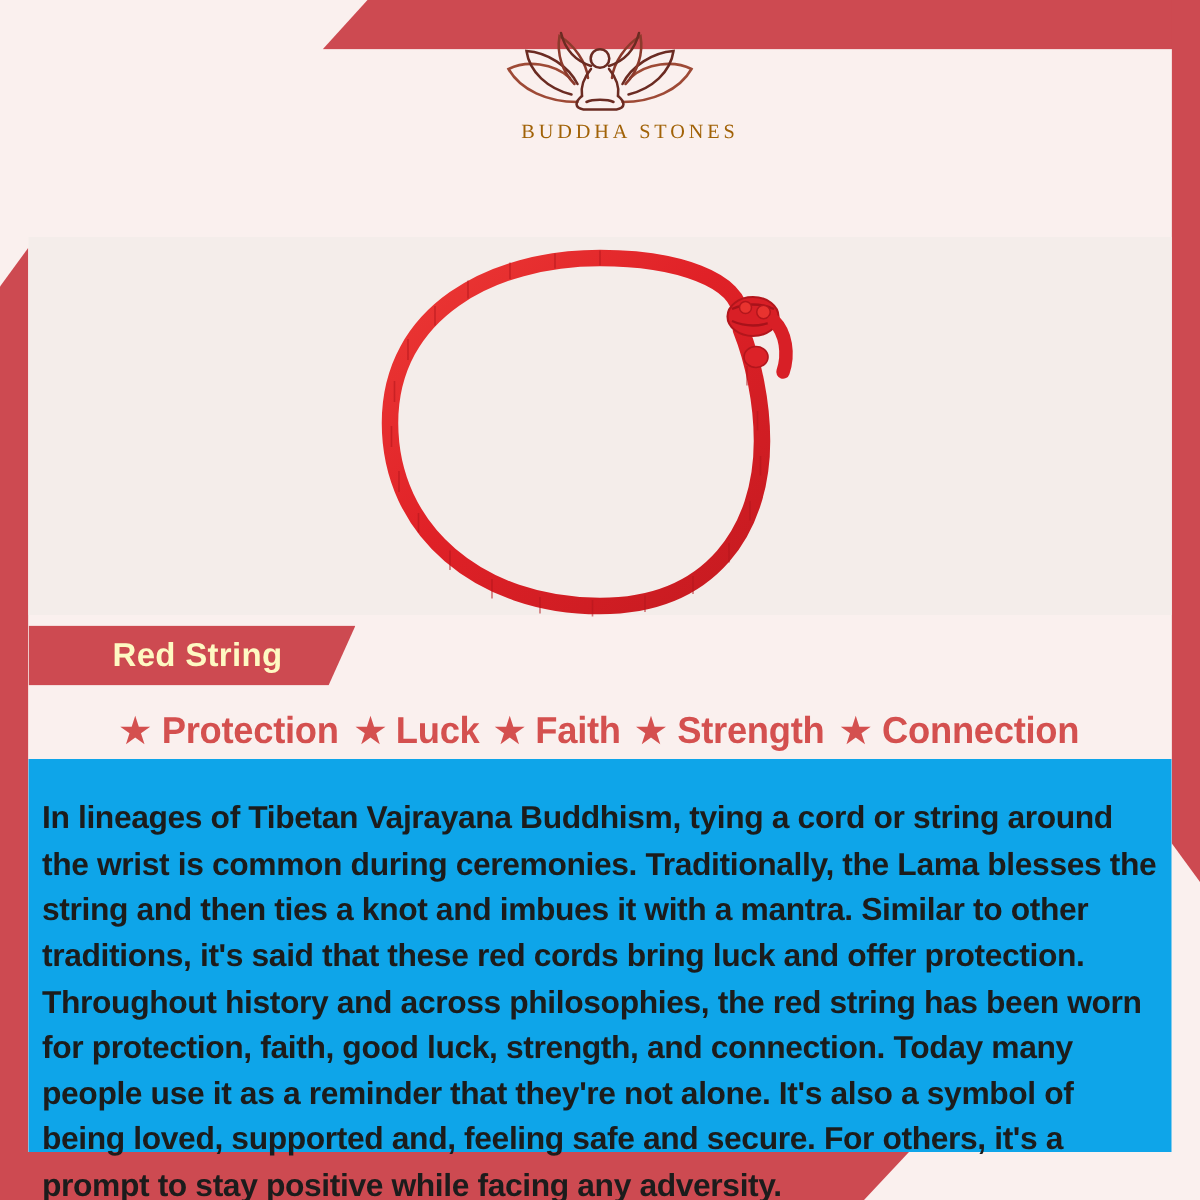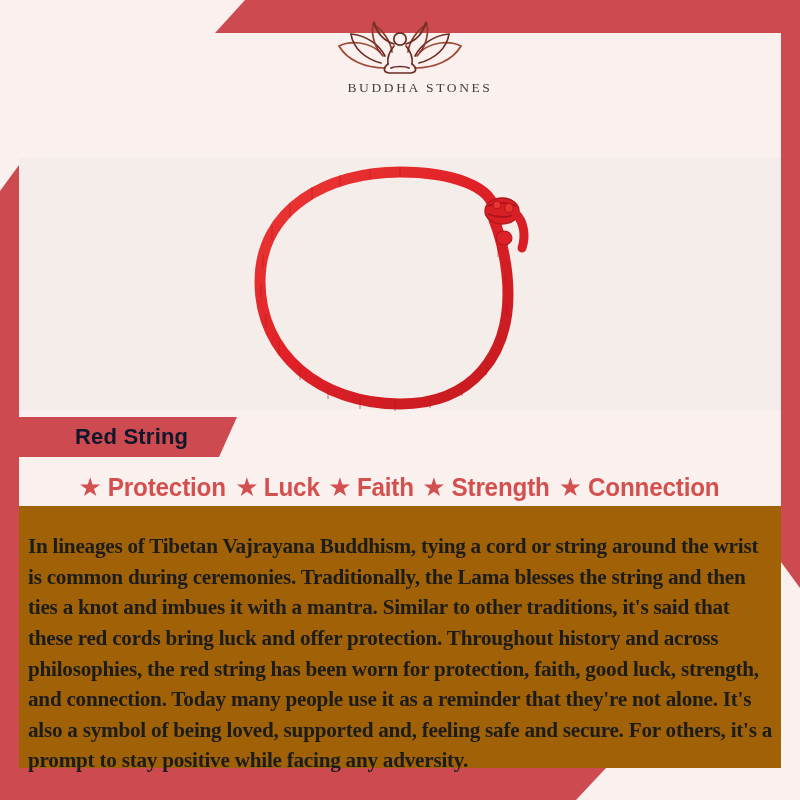--- a/index.html
+++ b/index.html
@@ -71,21 +71,21 @@
   .logo-mark {
     display: block;
     margin: 0 auto;
   }
   .logo-wordmark {
     display: block;
     margin-top: 2px;
     font-family: "Liberation Serif", serif;
     font-size: 13.5px;
     letter-spacing: 2.6px;
-    color: #404040;
+    color: #a16207;
     font-weight: 400;
     padding-left: 40px;
   }
 
   
   .title-banner {
     position: absolute;
     top: 106px;
     left: 155px;
     width: 490px;
@@ -136,21 +136,21 @@
     left: 19px;
     width: 218px;
     height: 40px;
     background: #cd4a51;
     clip-path: polygon(0 0, 100% 0, calc(100% - 18px) 100%, 0 100%);
     display: flex;
     align-items: center;
     z-index: 4;
   }
   .label-text {
-    color: #0f172a;
+    color: #fef9c3;
     font-size: 22px;
     font-weight: bold;
     padding-left: 56px;
     white-space: nowrap;
     letter-spacing: 0.2px;
   }
 
   
   .benefits {
     position: absolute;
@@ -183,23 +183,22 @@
     transform: scaleX(0.97);
   }
 
   
   .body-block {
     position: absolute;
     top: 506px;
     left: 19px;
     width: 762px;
     height: 262px;
-    background: #a16207;
+    background: #0ea5e9;
     z-index: 2;
-    font-family: Liberation Serif, serif;
   }
   .body-text {
     position: absolute;
     top: 4px;
     left: 9px;
     width: 748px;
     font-size: 21.2px;
     font-weight: bold;
     line-height: 30.6px;
     color: #1c1c1c;

